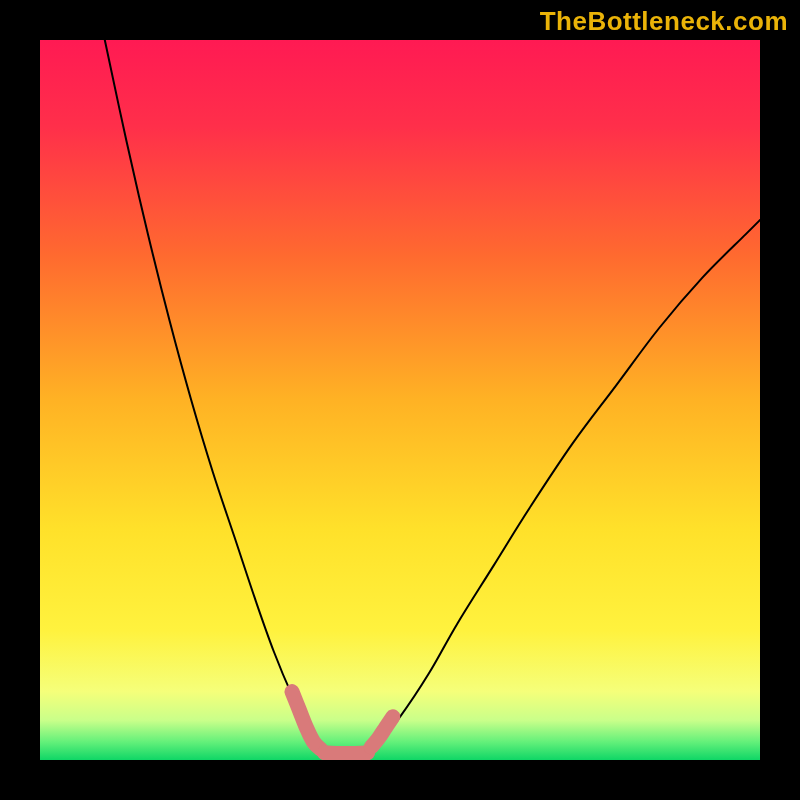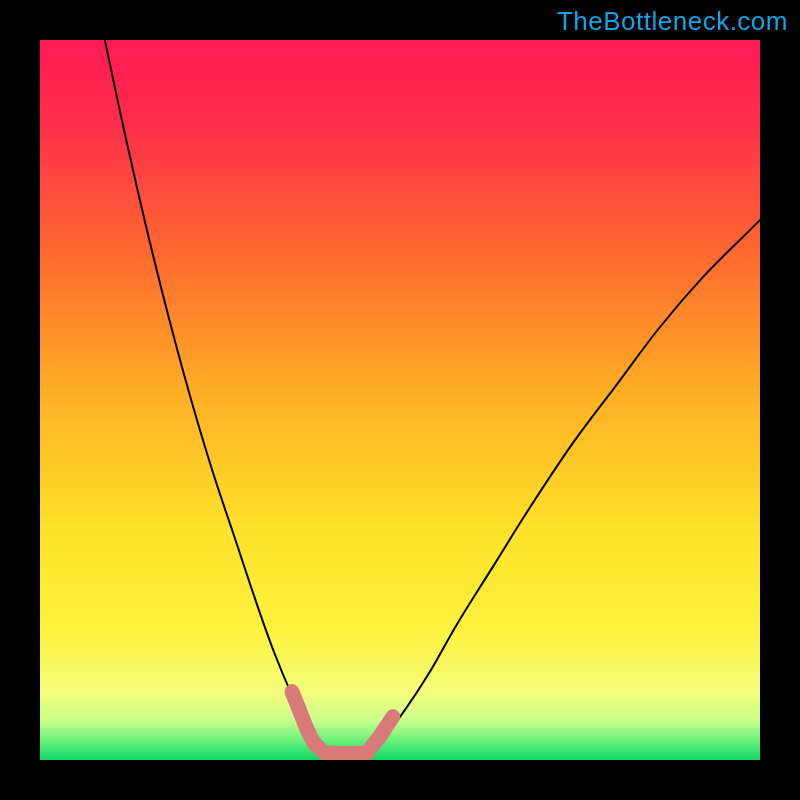--- a/index.html
+++ b/index.html
@@ -24,23 +24,23 @@
     left: 40px;
     top: 40px;
     width: 720px;
     height: 720px;
     overflow: hidden;
   }
   .watermark {
     position: absolute;
     top: 6px;
     right: 12px;
-    color: #0ea5e9;
+    color: #eab308;
     font-size: 26px;
-    font-weight: 400;
+    font-weight: 700;
     letter-spacing: 0.5px;
     user-select: none;
   }
   svg { display: block; }
 </style>
 </head>
 <body>
 
 <div class="frame">
   <div class="watermark">TheBottleneck.com</div>

